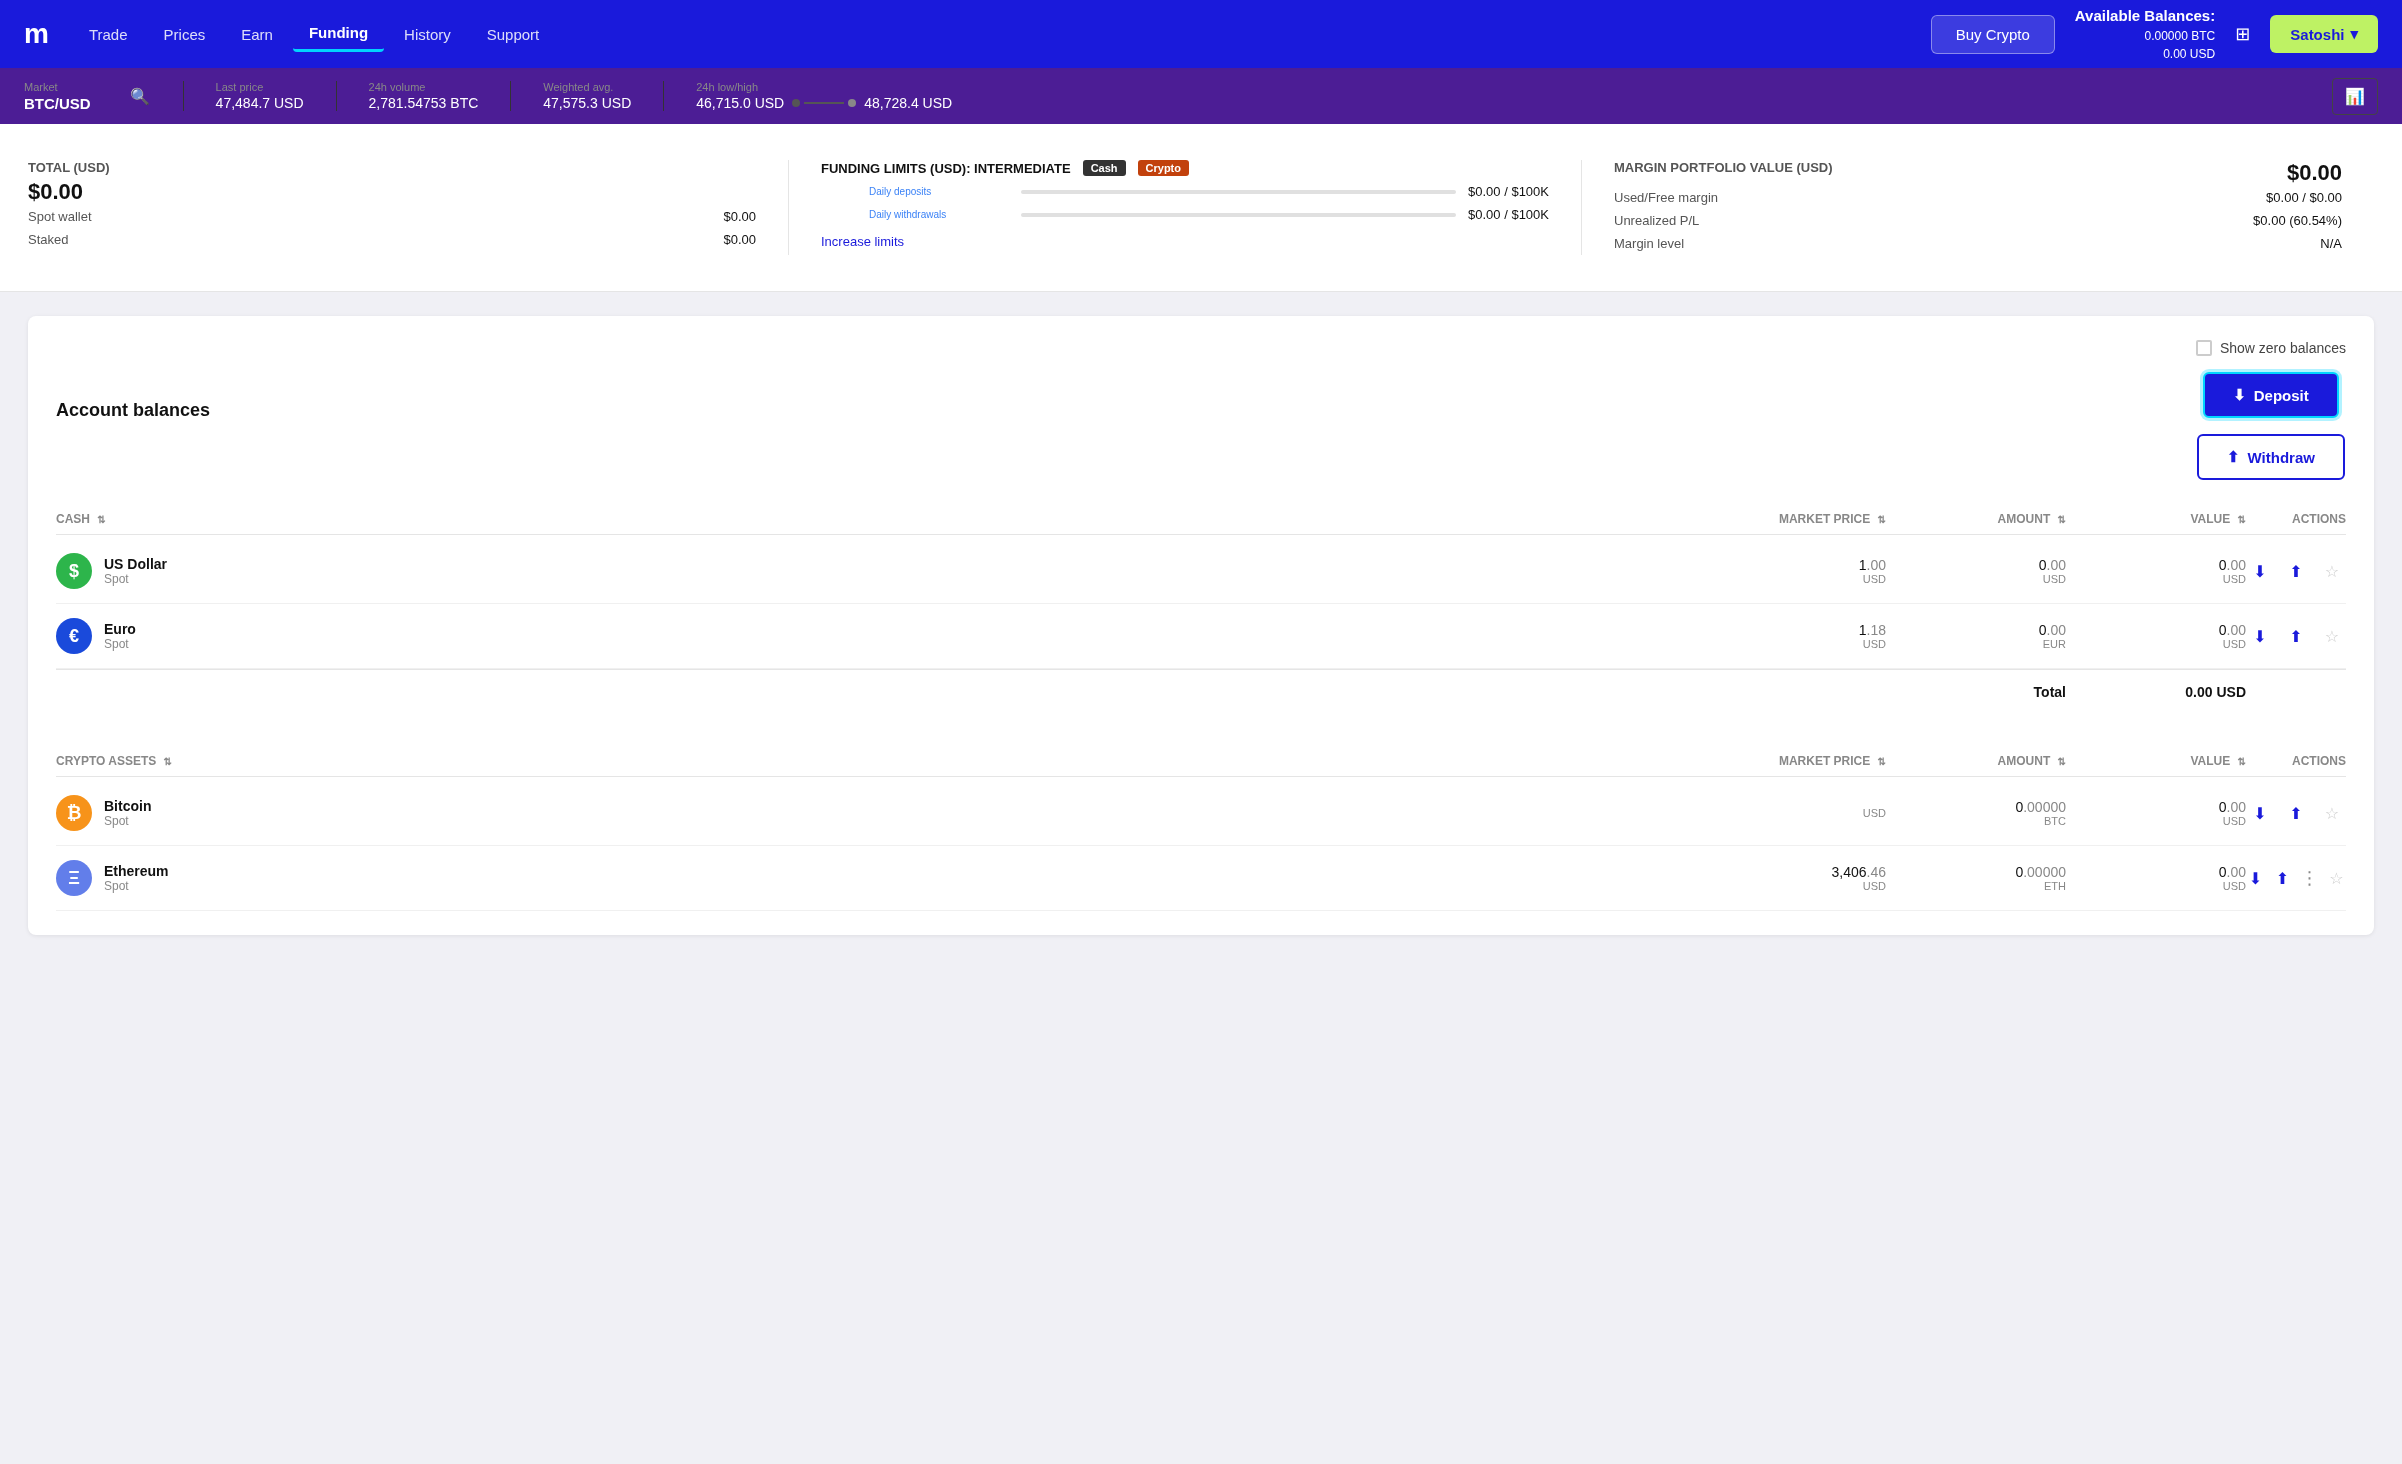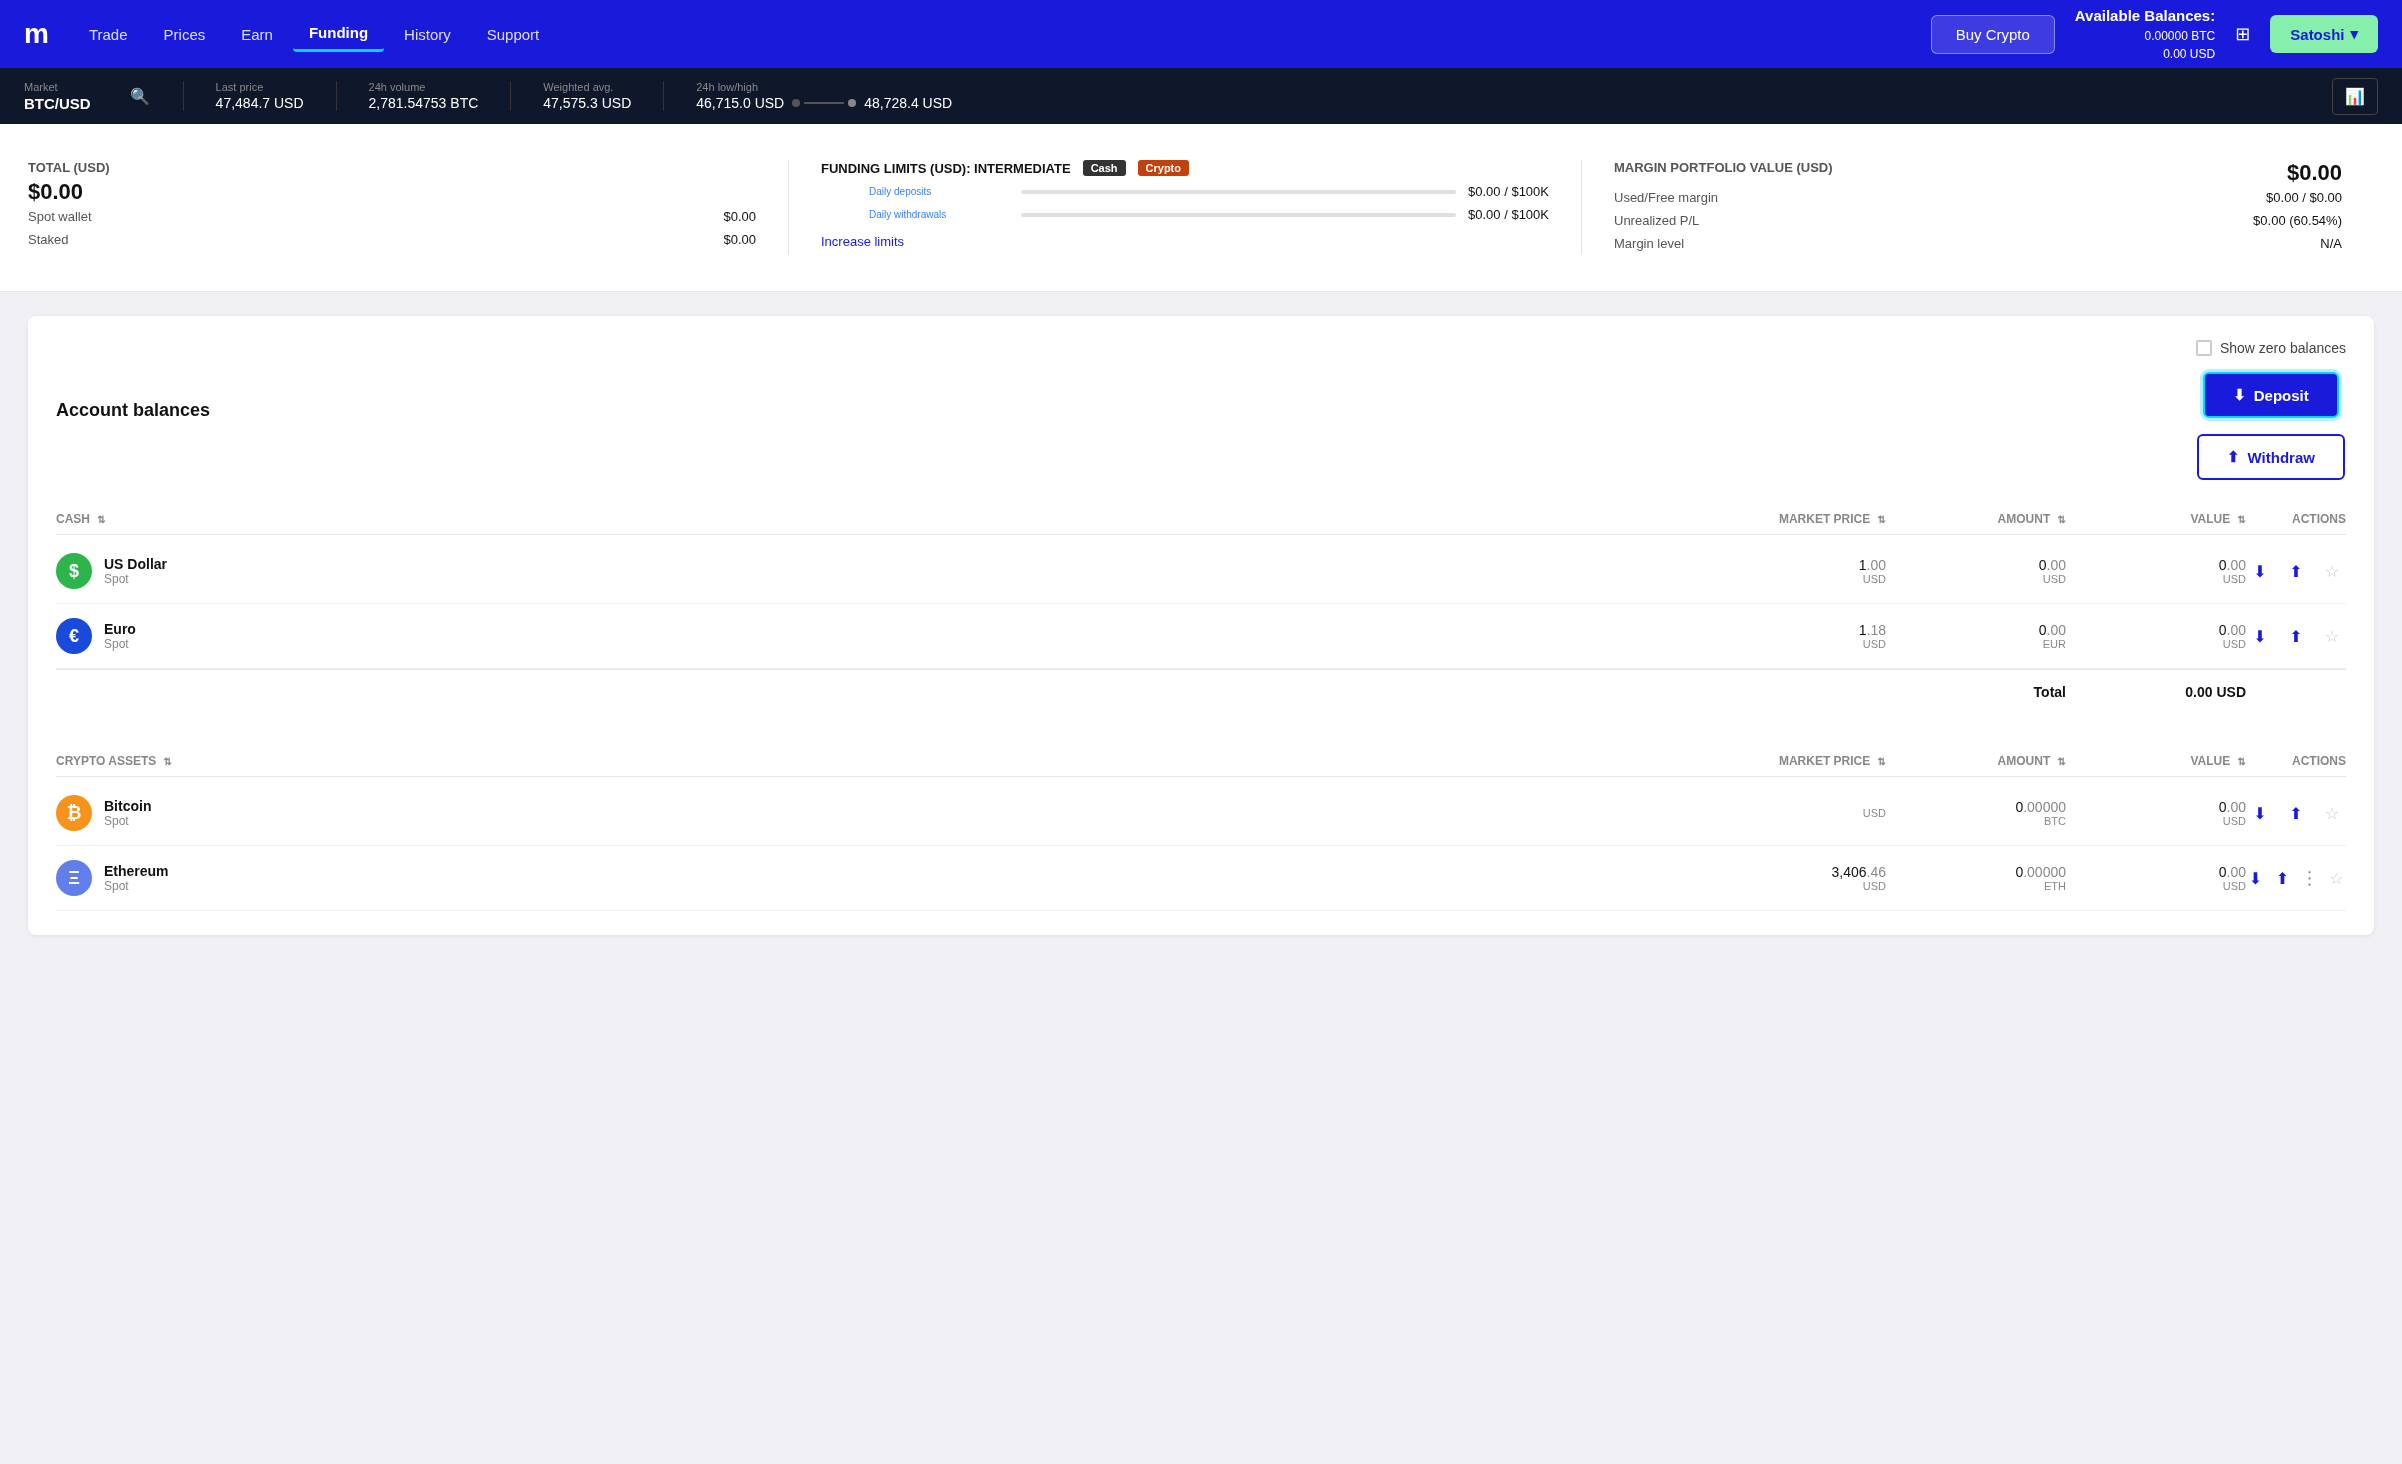--- a/index.html
+++ b/index.html
@@ -53,36 +53,36 @@
       margin-right: 16px;
     }
     .available-balances .label { font-weight: 600; font-size: 15px; }
     .grid-icon {
       color: white;
       margin-right: 16px;
       cursor: pointer;
       font-size: 18px;
     }
     .user-btn {
-      background: #86efac;
+      background: #bef264;
       color: #1a1adb;
       border: none;
       padding: 10px 20px;
       border-radius: 6px;
       cursor: pointer;
       font-size: 15px;
       font-weight: 600;
       display: flex;
       align-items: center;
       gap: 6px;
     }
 
     
     .ticker-bar {
-      background: #0f172a;
+      background: #4c1d95;
       display: flex;
       align-items: center;
       padding: 0 24px;
       height: 56px;
       gap: 32px;
     }
     .ticker-market {
       display: flex;
       flex-direction: column;
       gap: 2px;

